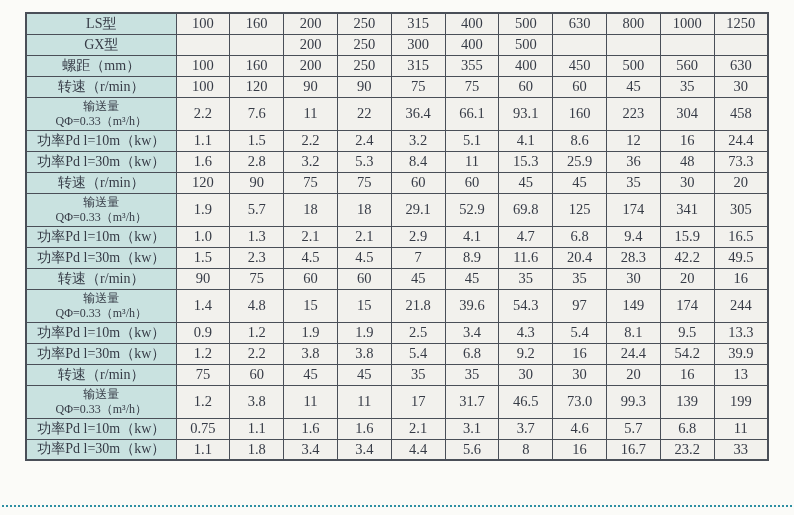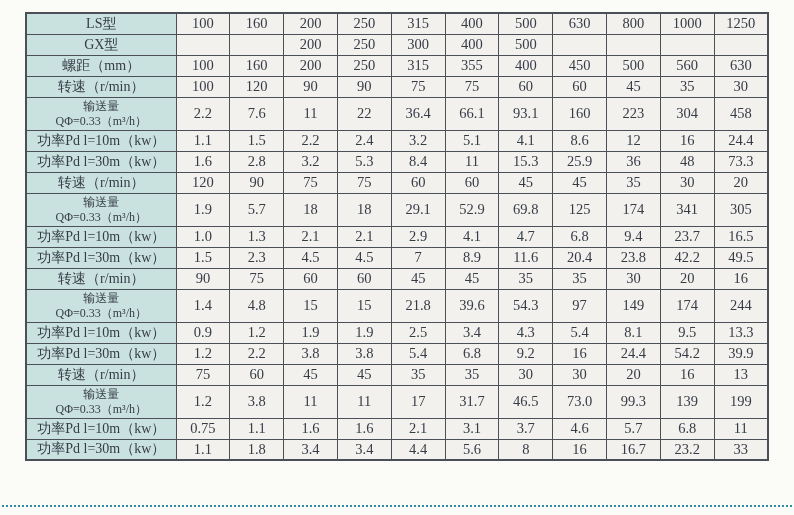--- a/index.html
+++ b/index.html
@@ -193,34 +193,34 @@
           <th>功率Pd l=10m（kw）</th>
           <td>1.0</td>
           <td>1.3</td>
           <td>2.1</td>
           <td>2.1</td>
           <td>2.9</td>
           <td>4.1</td>
           <td>4.7</td>
           <td>6.8</td>
           <td>9.4</td>
-          <td>23.7</td>
+          <td>15.9</td>
           <td>16.5</td>
         </tr>
         <tr>
           <th>功率Pd l=30m（kw）</th>
           <td>1.5</td>
           <td>2.3</td>
           <td>4.5</td>
           <td>4.5</td>
           <td>7</td>
           <td>8.9</td>
           <td>11.6</td>
           <td>20.4</td>
-          <td>23.8</td>
+          <td>28.3</td>
           <td>42.2</td>
           <td>49.5</td>
         </tr>
         <tr>
           <th>转速（r/min）</th>
           <td>90</td>
           <td>75</td>
           <td>60</td>
           <td>60</td>
           <td>45</td>

